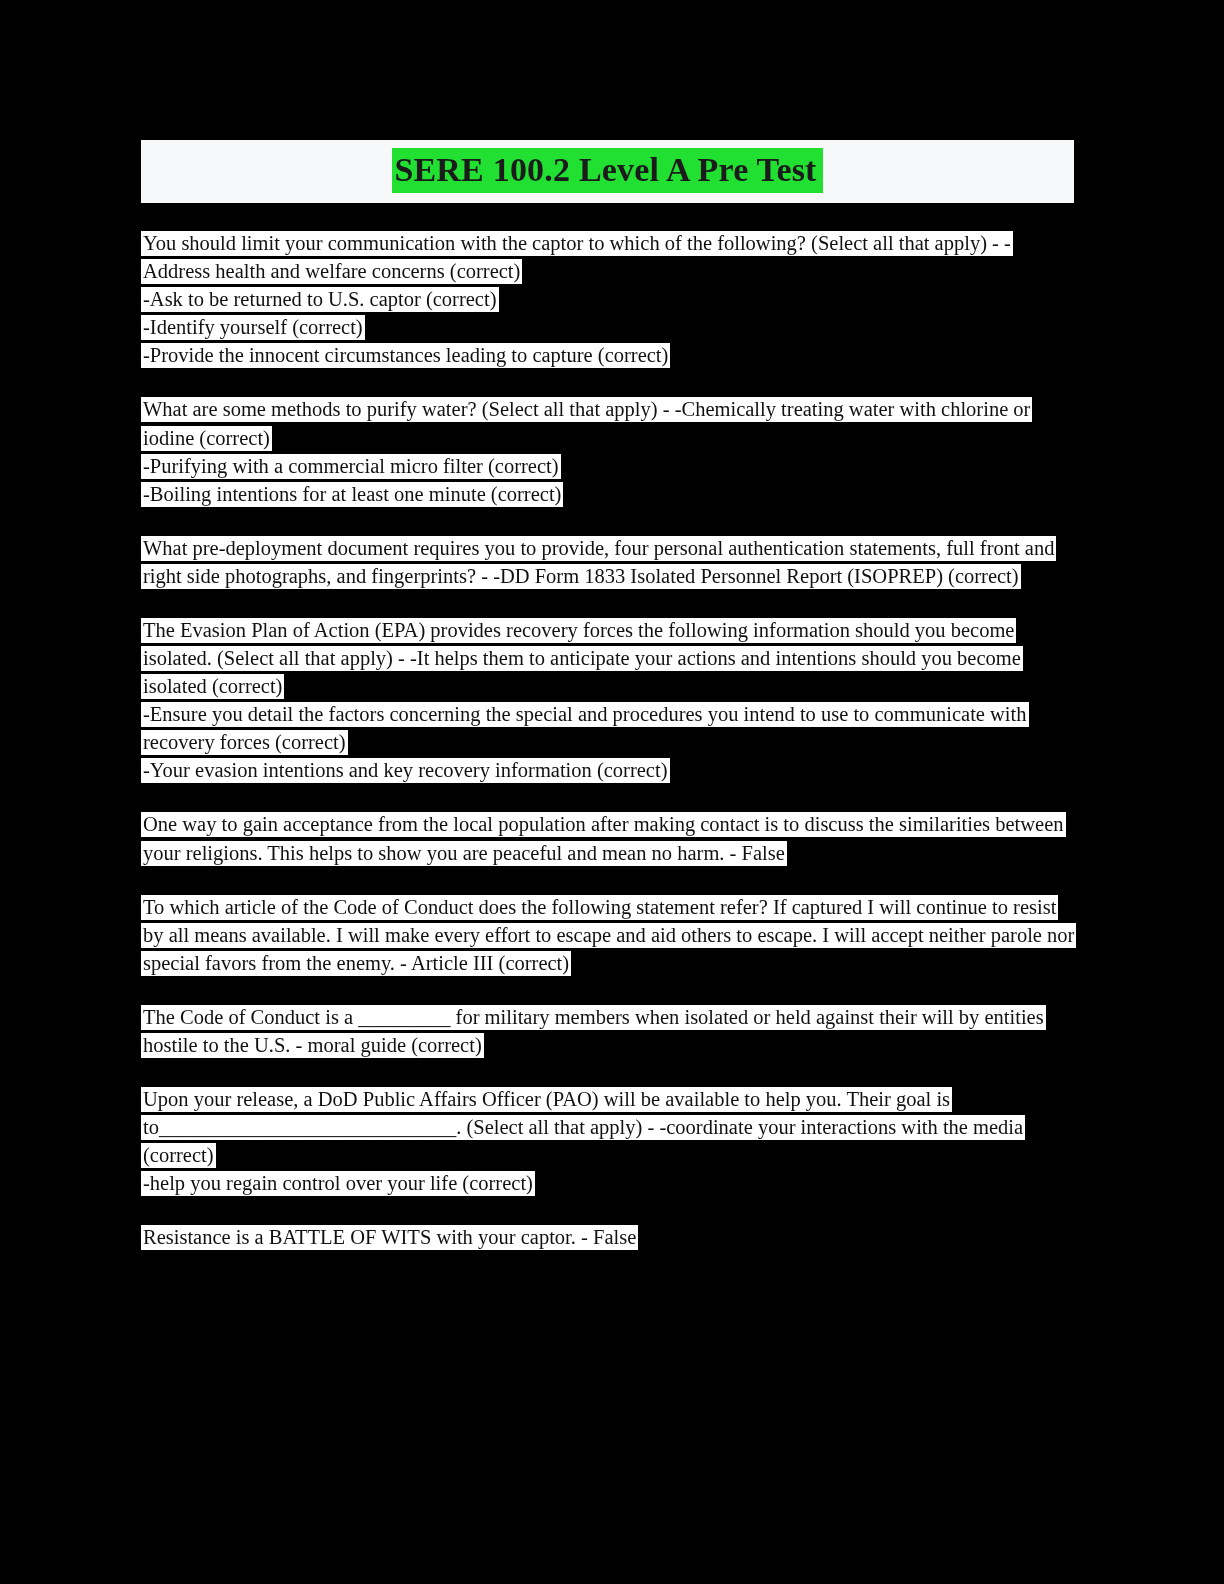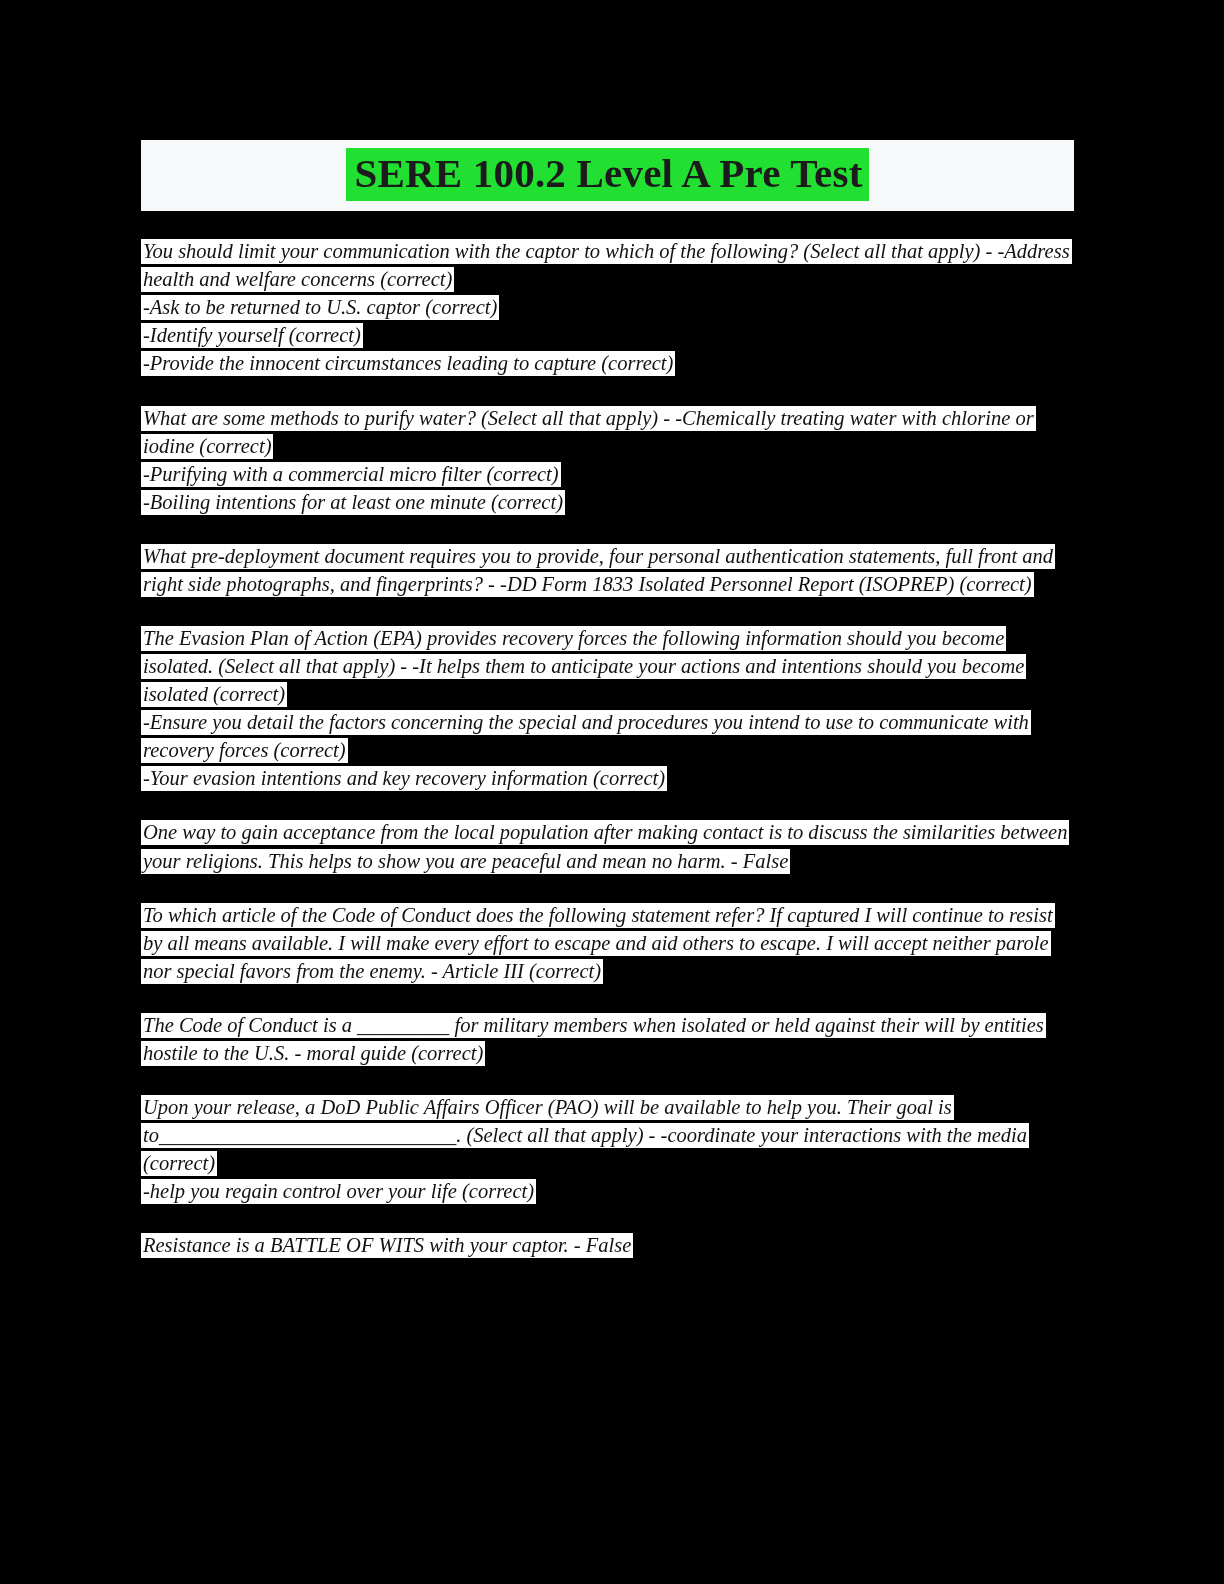--- a/index.html
+++ b/index.html
@@ -31,36 +31,35 @@
     width: 933px;
     padding: 8px 0 10px 0;
     text-align: center;
   }
   .title-text {
     display: inline-block;
     background: #22e032;
     color: #1b1b1b;
     font-family: "Liberation Serif", serif;
     font-weight: bold;
-    font-size: 41px;
+    font-size: 34px;
     line-height: 1.15;
-    padding: 2px 6px 4px 8px;
+    padding: 2px 6px 4px 2px;
     letter-spacing: 0.2px;
   }
   .qa-block {
     margin-top: 26px;
     font-size: 20.5px;
     line-height: 1.37;
   }
   .qa-block:first-of-type {
     margin-top: 28px;
   }
   .line {
     display: block;
-    font-style: italic;
   }
   .hl {
     background: #ffffff;
     color: #111111;
     box-decoration-break: clone;
     -webkit-box-decoration-break: clone;
     padding: 1px 2px 2px 2px;
   }
 </style>
 </head>

